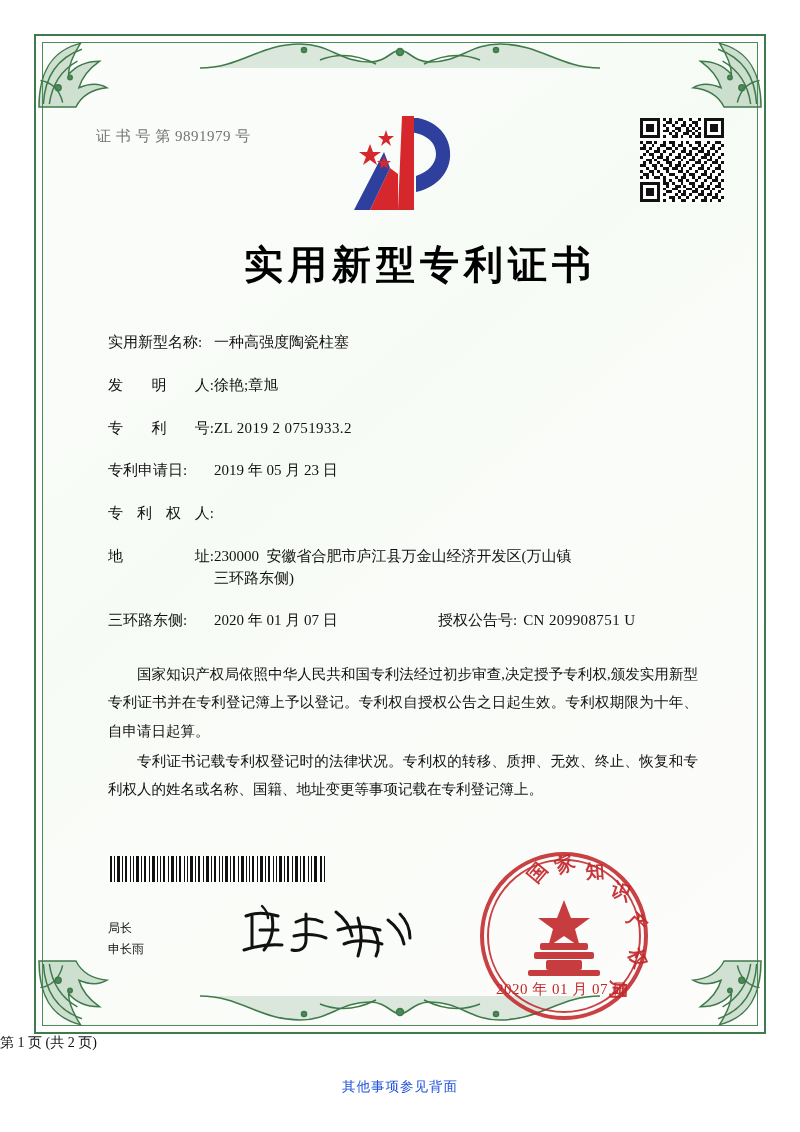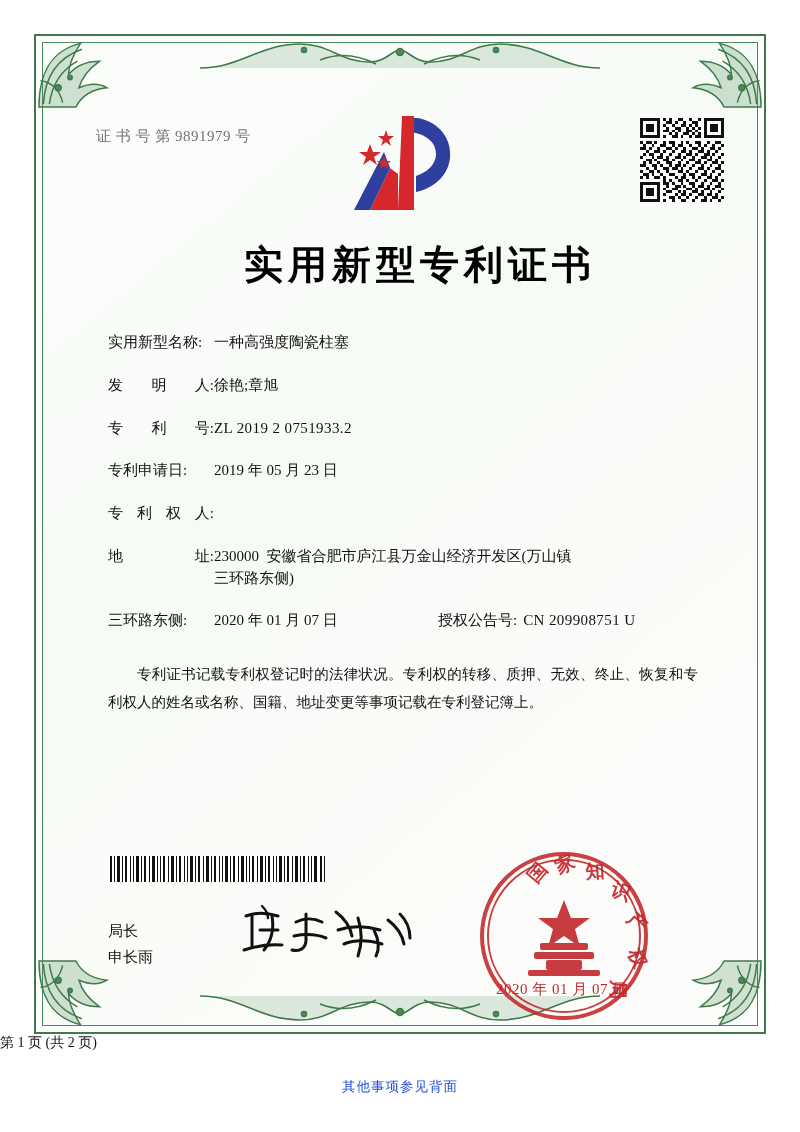--- a/index.html
+++ b/index.html
@@ -182,21 +182,21 @@
     width: 218px;
     height: 26px;
   }
   .barcode svg { width: 100%; height: 100%; display: block; }
 
   
   .sig-label {
     position: absolute;
     left: 108px;
     top: 918px;
-    font-size: 15px;
+    font-size: 12px;
     line-height: 1.75;
     color: #111;
   }
   .signature {
     position: absolute;
     left: 238px;
     top: 900px;
     width: 180px;
     height: 66px;
   }
@@ -626,20 +626,21 @@
       </div>
       <div class="split-right">
         <div class="field-label">授权公告号:</div>
         <div class="field-value mono">CN 209908751 U</div>
       </div>
     </div>
 
   </div>
 
   <div class="paras">
+    <p>国家知识产权局依照中华人民共和国专利法经过初步审查,决定授予专利权,颁发实用新型专利证书并在专利登记簿上予以登记。专利权自授权公告之日起生效。专利权期限为十年、自申请日起算。</p>
     <p>专利证书记载专利权登记时的法律状况。专利权的转移、质押、无效、终止、恢复和专利权人的姓名或名称、国籍、地址变更等事项记载在专利登记簿上。</p>
   </div>
 
   <div class="barcode">
     <svg viewBox="0 0 218 26" shape-rendering="crispEdges">
       <rect width="218" height="26" fill="#ffffff"></rect>
       <g fill="#111111">
         <rect x="2" y="0" width="2" height="26"></rect>
           <rect x="6" y="0" width="1" height="26"></rect>
         <rect x="9" y="0" width="3" height="26"></rect>

